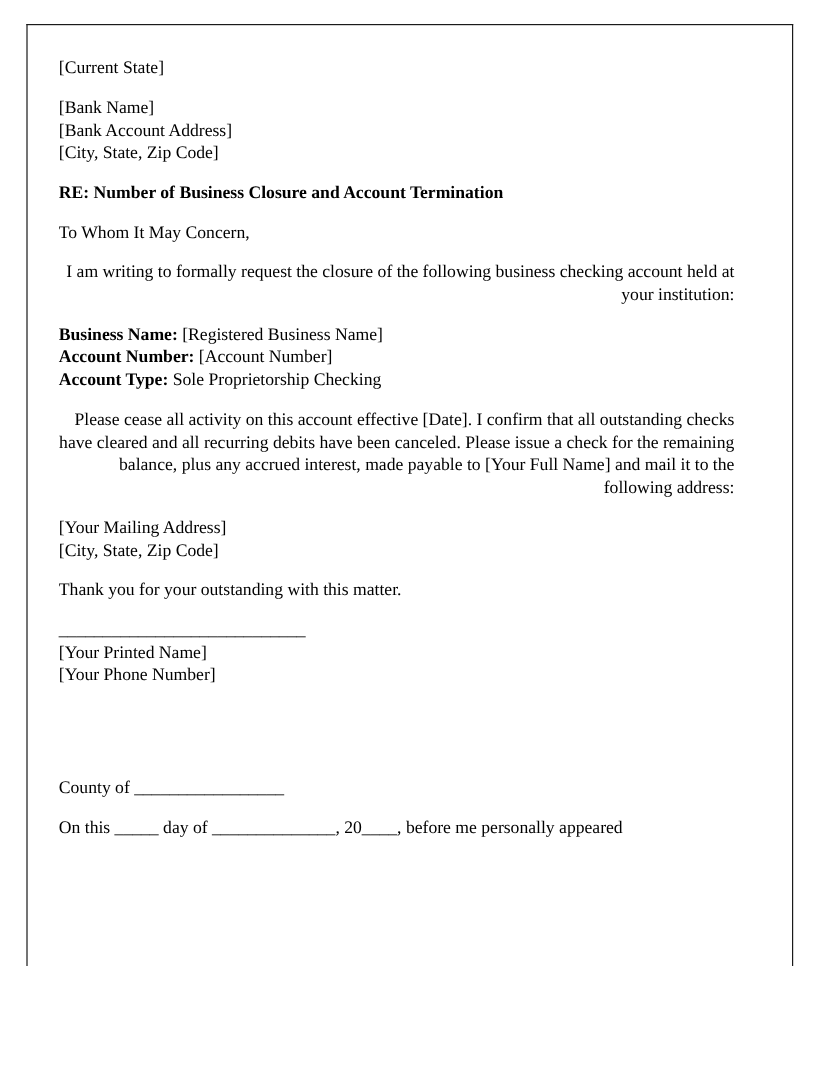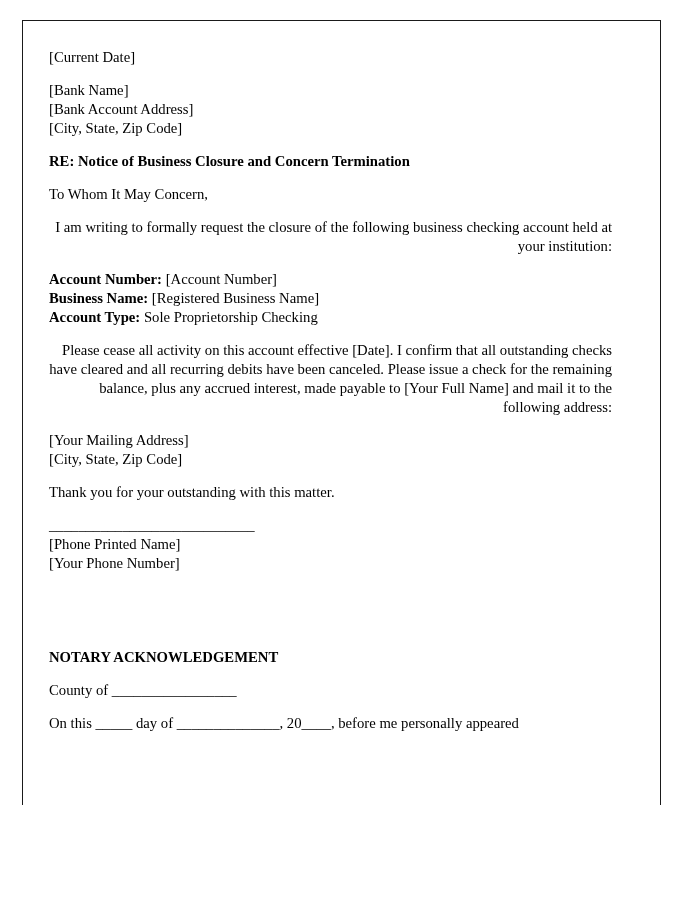--- a/index.html
+++ b/index.html
@@ -68,60 +68,59 @@
 
   .para { white-space: normal; text-align: right; }
 </style>
 </head>
 <body>
 
 <div class="page-frame">
   <div class="doc-body">
 
     <div class="block">
-      <span class="line">[Current Date]</span>
+      <span class="line">[Current State]</span>
     </div>
 
     <div class="block">
       <span class="line">[Bank Name]</span>
       <span class="line">[Bank Account Address]</span>
       <span class="line">[City, State, Zip Code]</span>
     </div>
 
-    <div class="heading">RE: Notice of Business Closure and Concern Termination</div>
+    <div class="heading">RE: Number of Business Closure and Account Termination</div>
 
     <div class="block">To Whom It May Concern,</div>
 
     <div class="block para">I am writing to formally request the closure of the following business checking account held at your institution:</div>
 
     <div class="block">
+      <span class="line"><span class="bold">Business Name:</span><span> [Registered Business Name]</span></span>
       <span class="line"><span class="bold">Account Number:</span><span> [Account Number]</span></span>
-      <span class="line"><span class="bold">Business Name:</span><span> [Registered Business Name]</span></span>
       <span class="line"><span class="bold">Account Type:</span><span> Sole Proprietorship Checking</span></span>
     </div>
 
     <div class="block para">Please cease all activity on this account effective [Date]. I confirm that all outstanding checks have cleared and all recurring debits have been canceled. Please issue a check for the remaining balance, plus any accrued interest, made payable to [Your Full Name] and mail it to the following address:</div>
 
     <div class="block">
       <span class="line">[Your Mailing Address]</span>
       <span class="line">[City, State, Zip Code]</span>
     </div>
 
     <div class="block">Thank you for your outstanding with this matter.</div>
 
 
     <div class="block">
       <span class="line rule-line">____________________________</span>
-      <span class="line">[Phone Printed Name]</span>
+      <span class="line">[Your Printed Name]</span>
       <span class="line">[Your Phone Number]</span>
     </div>
 
     <div class="spacer-large"></div>
 
-    <div class="notary-heading">NOTARY ACKNOWLEDGEMENT</div>
 
     <div class="block">
       <span class="line rule-line">County of _________________</span>
     </div>
 
     <div class="block">
       <span class="line rule-line">On this _____ day of ______________, 20____, before me personally appeared</span>
     </div>
 
   </div>

